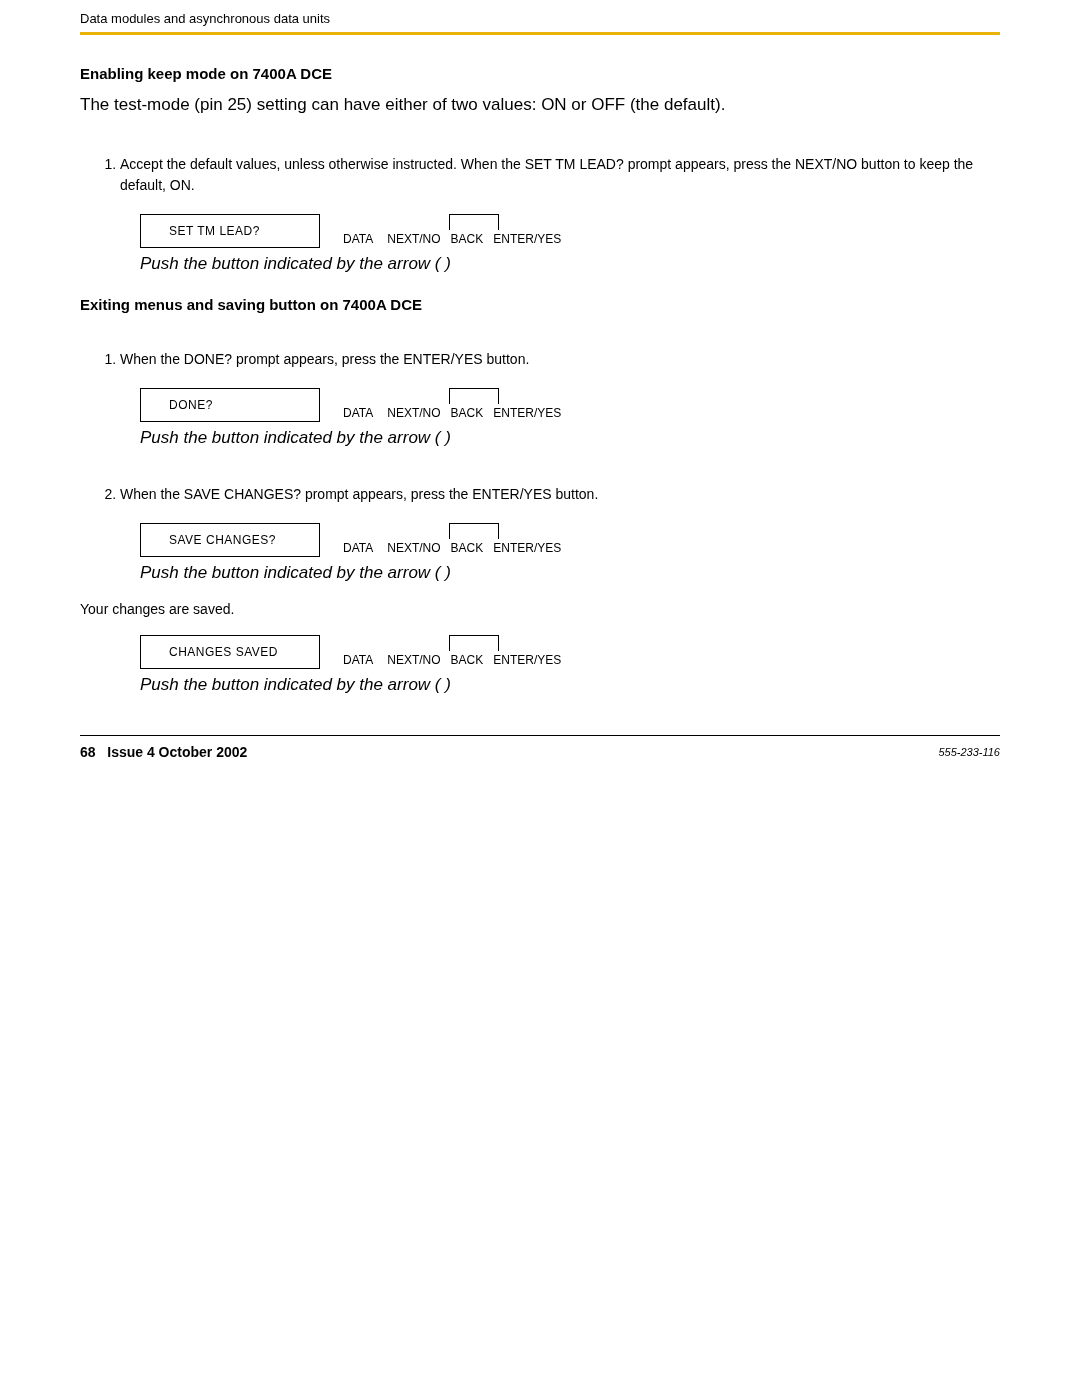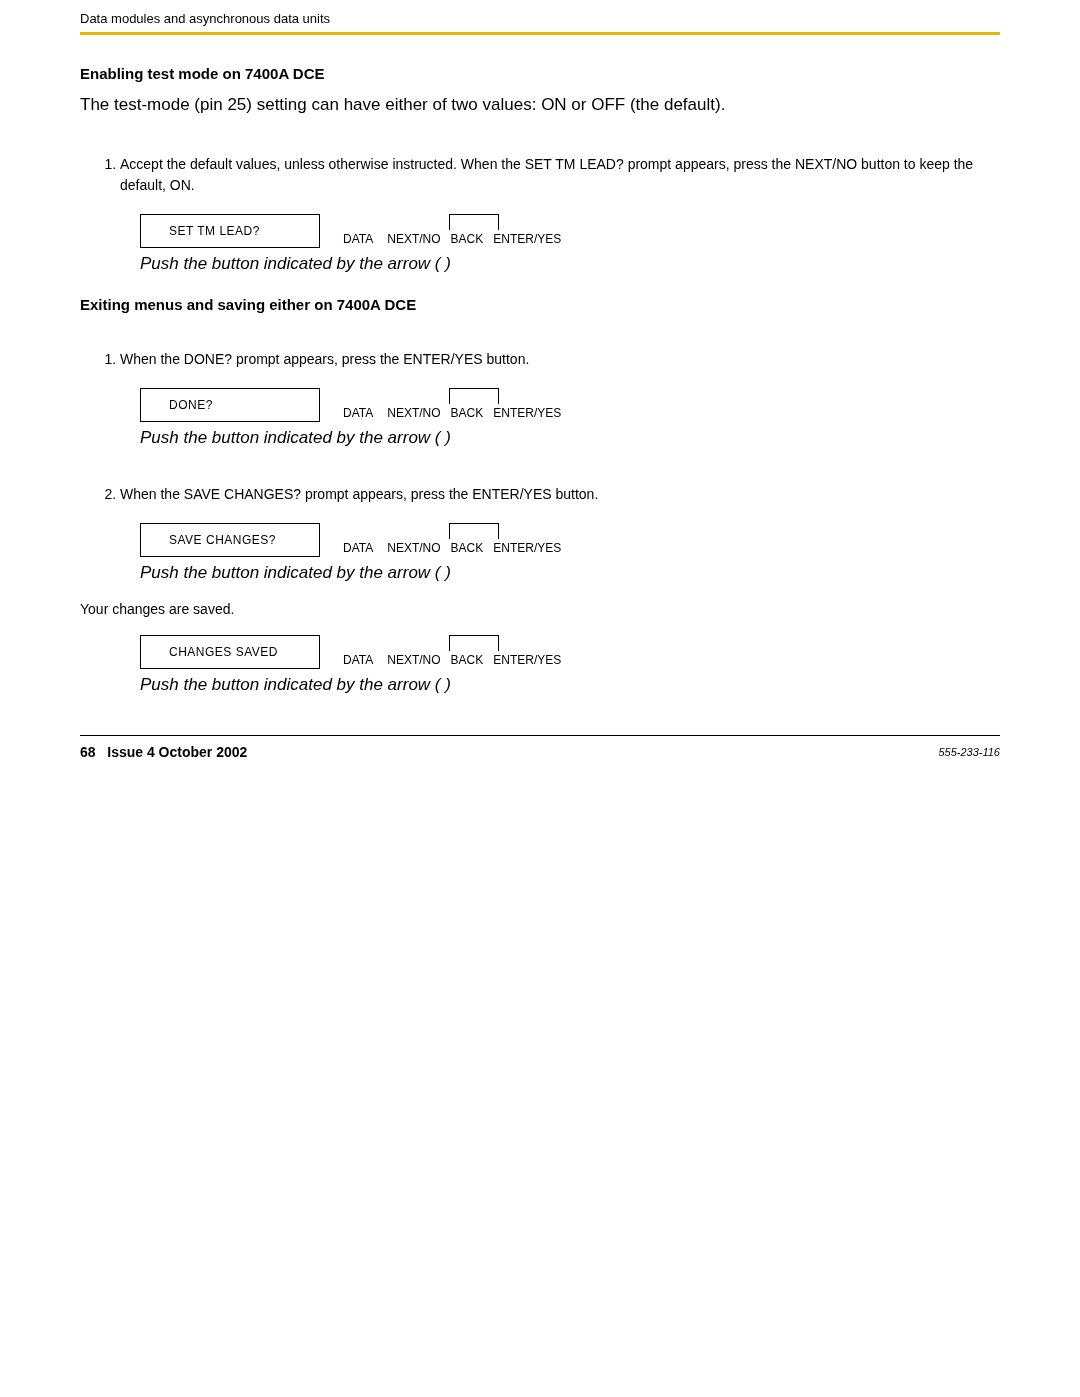--- a/index.html
+++ b/index.html
@@ -111,21 +111,21 @@
 </head>
 <body>
 
 <div class="page">
 
   <div class="header-bar">
     <span class="header-text">Data modules and asynchronous data units</span>
   </div>
 
   <div class="section-gap">
-    <div class="section-title">Enabling test mode on 7400A DCE</div>
+    <div class="section-title">Enabling keep mode on 7400A DCE</div>
     <div class="body-text">The test-mode (pin 25) setting can have either of two values: ON or OFF (the default).</div>
     <ol class="numbered-list">
       <li>
         <span>Accept the default values, unless otherwise instructed. When the SET TM LEAD?  prompt appears, press the NEXT/NO button to keep the default, ON.</span>
       </li>
     </ol>
 
     <div class="diagram-container">
       <div class="prompt-box">
         <span>SET  TM LEAD?</span>
@@ -143,21 +143,21 @@
             <div class="btn-label">BACK</div>
             <div class="btn-label">ENTER/YES</div>
           </div>
         </div>
       </div>
     </div>
     <div class="italic-caption">Push the button indicated by the arrow (    )</div>
   </div>
 
   <div>
-    <div class="section-title">Exiting menus and saving either on 7400A DCE</div>
+    <div class="section-title">Exiting menus and saving button on 7400A DCE</div>
 
     <ol class="numbered-list">
       <li>
         <span>When the DONE? prompt appears, press the ENTER/YES button.</span>
       </li>
     </ol>
 
     <div class="diagram-container">
       <div class="prompt-box">
         <span>DONE?</span>

